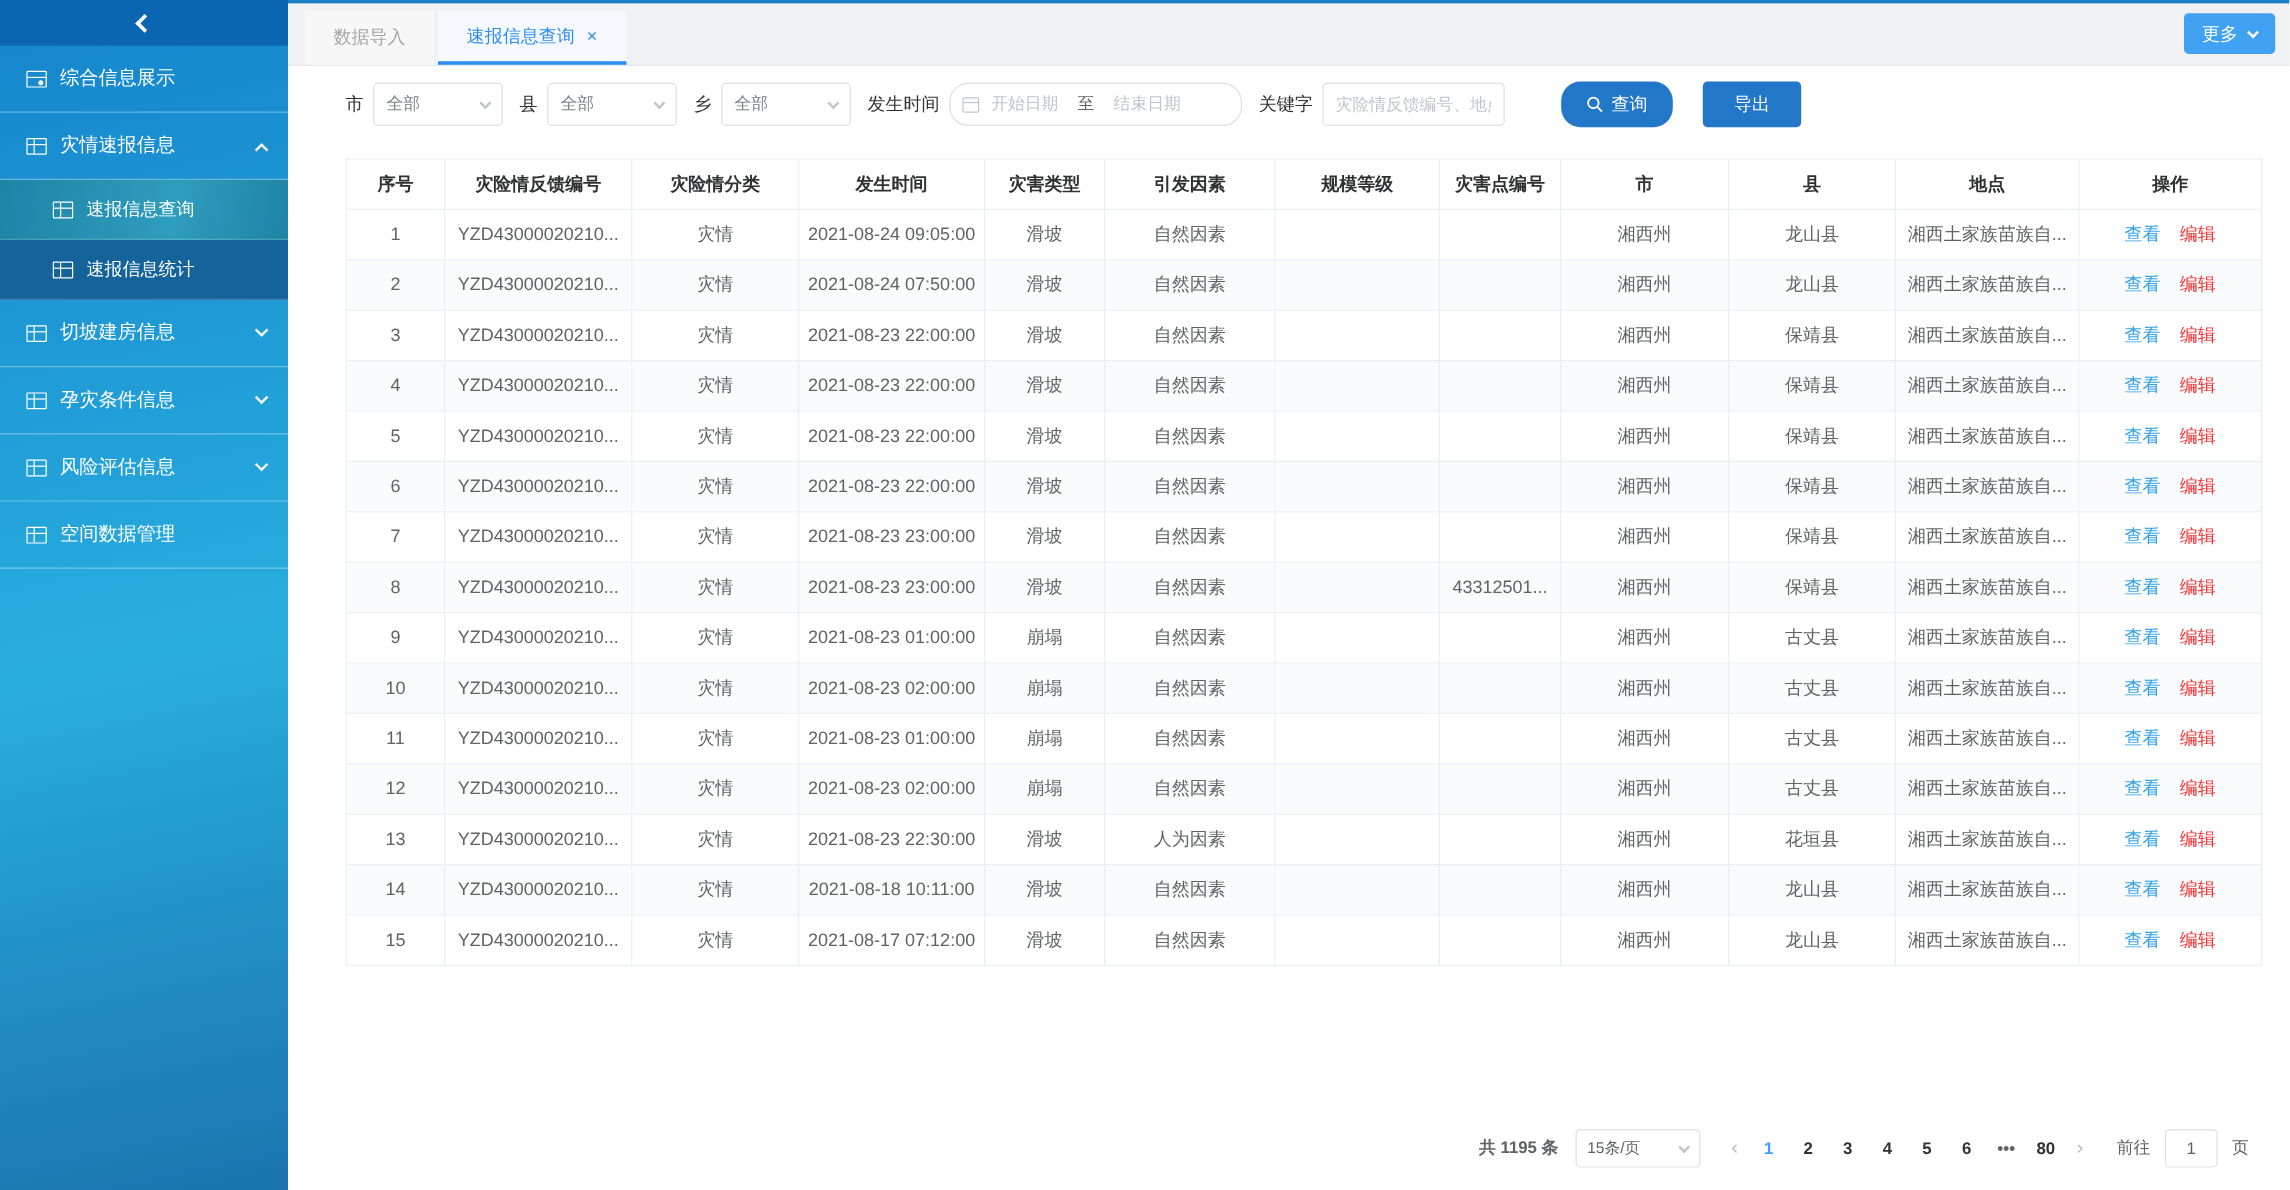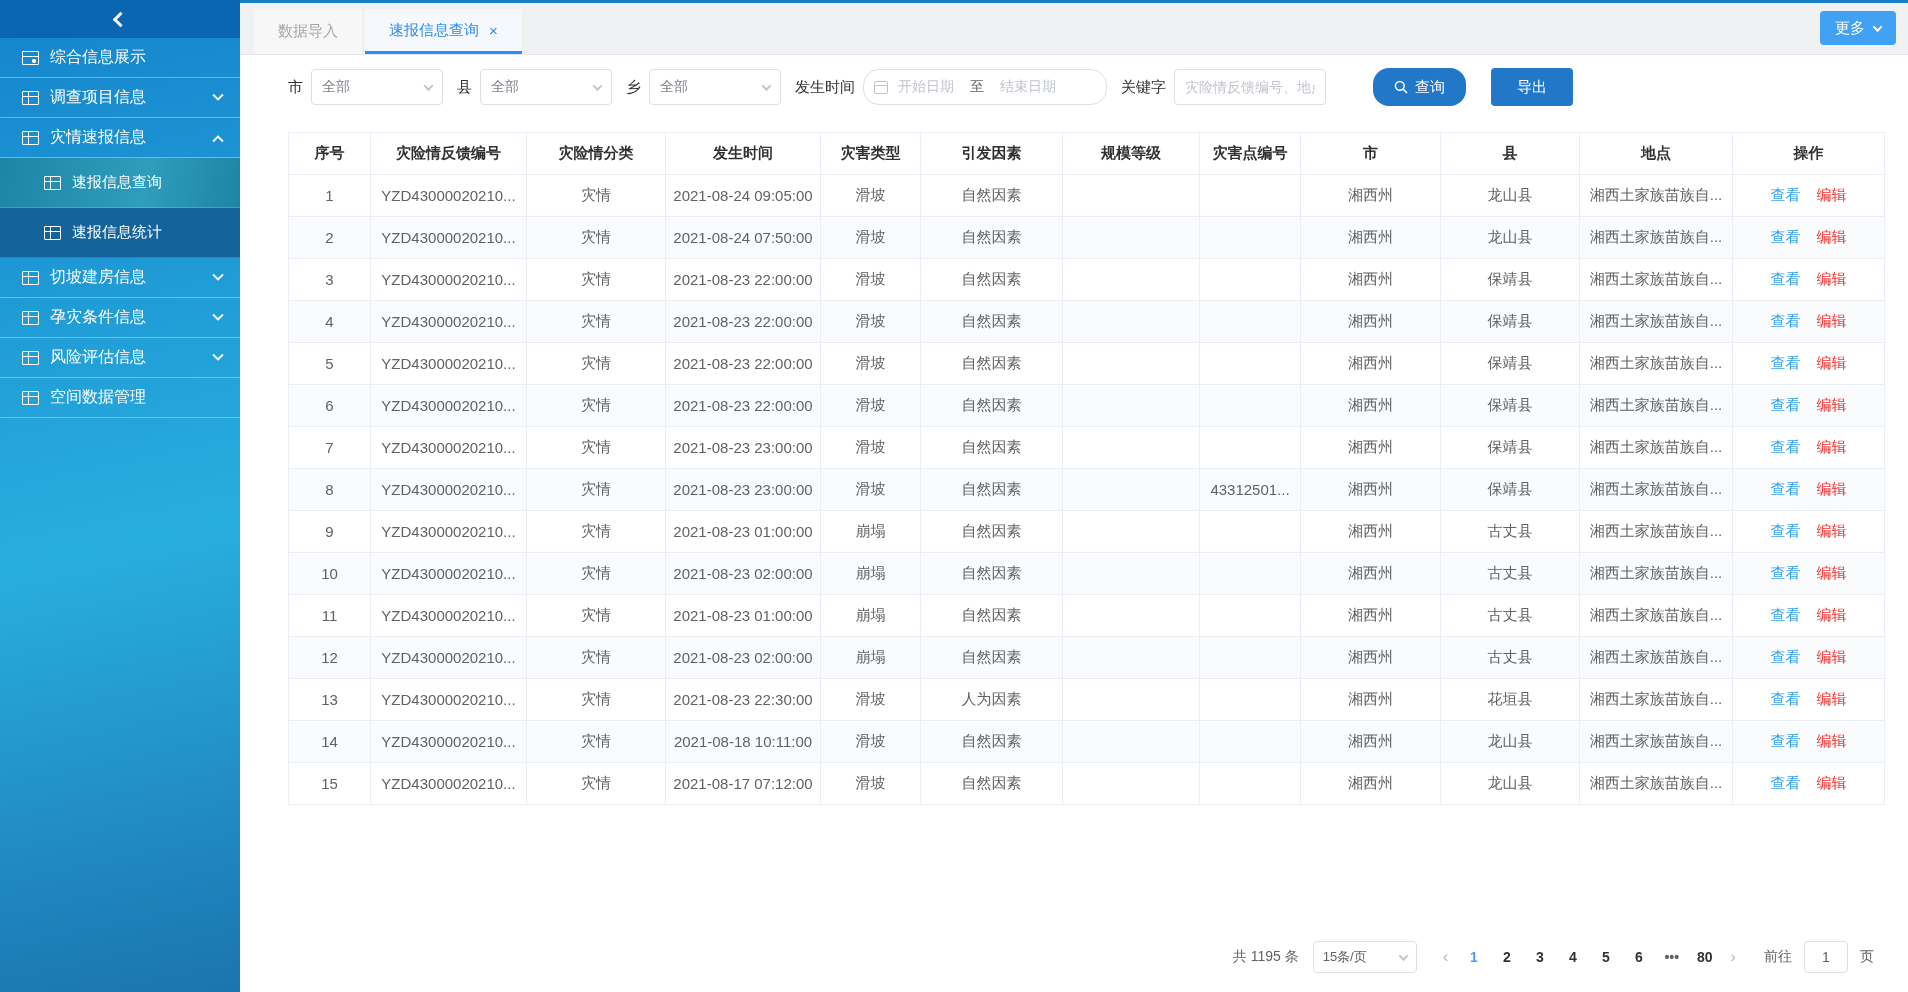--- a/index.html
+++ b/index.html
@@ -6,21 +6,21 @@
   html,body { width:1908px; height:992px; overflow:hidden; }
   body { font-family:"Liberation Sans","DejaVu Sans",sans-serif; background:#fff; }
   .app { display:flex; width:1908px; height:992px; }
 
   
   .sidebar { flex:0 0 240px; width:240px; height:100%;
     background:linear-gradient(168deg,#1584cc 0%,#28aede 55%,#1b74ae 100%);
     color:#fff; display:flex; flex-direction:column; }
   .sidebar-header { height:38px; background:#0a66b0; display:flex; align-items:center; justify-content:center; cursor:pointer; flex:0 0 38px; }
   .chev-left { width:11px; height:11px; border-left:3px solid #fff; border-bottom:3px solid #fff; transform:rotate(45deg); }
-  .menu-item { height:40px; display:flex; align-items:center; padding:0 18px 0 22px;
+  .menu-item { height:56px; display:flex; align-items:center; padding:0 18px 0 22px;
     font-size:16px; border-bottom:1px solid rgba(255,255,255,.35); cursor:pointer; }
   .menu-item.sub { height:50px; padding-left:44px; background:#15639b; border-bottom:1px solid rgba(255,255,255,.18); font-size:15px; }
   .menu-item.sub.active { background:linear-gradient(100deg,#1d84a6 0%,#2f9dbd 60%,#1d84a6 100%); }
   .mi-icon { width:17px; height:14px; border:1px solid #fff; border-radius:1px; margin-right:11px; flex:0 0 17px;
     background:
       linear-gradient(#fff,#fff) 5px 0/1px 100% no-repeat,
       linear-gradient(#fff,#fff) 0 4px/100% 1px no-repeat; }
   .mi-icon.dash { background:
       linear-gradient(#fff,#fff) 0 4px/100% 1px no-repeat,
       radial-gradient(circle at 11px 9px,#fff 1.8px,rgba(0,0,0,0) 2.4px); }
@@ -38,21 +38,21 @@
   .more-btn { position:absolute; right:12px; top:8px; height:34px; padding:0 15px; background:#41a1f2; color:#fff;
     border:none; border-radius:4px; display:flex; align-items:center; gap:9px; font-size:15px; cursor:pointer; }
   .more-btn .mchev { width:7px; height:7px; border-right:2px solid #fff; border-bottom:2px solid #fff; transform:rotate(45deg) translate(-1px,-1px); }
 
   .content { flex:1; display:flex; flex-direction:column; padding:0 24px 0 48px; min-height:0; }
 
   
   .filter-row { display:flex; align-items:center; margin-top:13px; font-size:15px; color:#303133; white-space:nowrap; }
   .f-label { margin:0 8px 0 14px; }
   .f-label:first-child { margin-left:14px; }
-  .select { width:132px; height:36px; border:1px solid #dcdfe6; border-radius:4px; background:#fff; display:flex;
+  .select { width:108px; height:36px; border:1px solid #dcdfe6; border-radius:4px; background:#fff; display:flex;
     align-items:center; justify-content:space-between; padding:0 10px; color:#7d828a; font-size:14px; cursor:pointer; }
   .sel-chev { width:7px; height:7px; border-right:2px solid #c0c4cc; border-bottom:2px solid #c0c4cc; transform:rotate(45deg) translate(-1px,-1px); }
   .date-box { width:244px; height:36px; border:1px solid #dcdfe6; border-radius:16px; background:#fff; display:flex;
     align-items:center; padding:0 10px; gap:10px; font-size:14px; cursor:pointer; }
   .cal-icon { width:14px; height:13px; border:1px solid #c0c4cc; border-radius:2px;
     background:linear-gradient(#c0c4cc,#c0c4cc) 0 3px/100% 1px no-repeat; flex:0 0 14px; }
   .ph { color:#c0c4cc; }
   .date-sep { color:#606266; margin:0 6px; }
   .kw-input { width:152px; height:36px; border:1px solid #dcdfe6; border-radius:4px; padding:0 10px; font-size:14px; color:#606266; outline:none; }
   .kw-input::placeholder { color:#c0c4cc; }
@@ -70,21 +70,21 @@
   td { color:#606266; background:#fff; }
   tr.stripe td { background:#fafbfc; }
   .op-view { color:#36a3e8; margin-right:16px; cursor:pointer; }
   .op-edit { color:#f23030; cursor:pointer; }
 
   .spacer { flex:1; }
 
   
   .pagination { height:62px; flex:0 0 62px; display:flex; align-items:center; justify-content:flex-end; gap:6px;
     font-size:14px; color:#606266; padding:0 10px 8px 0; }
-  .pg-total { margin-right:8px; }
+  .pg-total { margin-right:8px;font-weight:bold; }
   .size-select { width:104px; height:32px; border:1px solid #dcdfe6; border-radius:4px; display:flex; align-items:center;
     justify-content:space-between; padding:0 9px; color:#606266; font-size:13px; cursor:pointer; margin-right:14px; background:#fff; }
   .pg-arrow { color:#b4bccc; font-size:17px; padding:0 6px; cursor:pointer; background:none; border:none; }
   .page { min-width:27px; text-align:center; font-weight:bold; color:#303133; font-size:14px; cursor:pointer; }
   .page.active { color:#409eff; }
   .page.ellipsis { color:#606266; }
   .goto-label { margin-left:16px; }
   .goto-input { width:44px; height:32px; border:1px solid #dcdfe6; border-radius:4px; text-align:center;
     color:#606266; font-size:14px; outline:none; margin:0 6px; }
 </style>
@@ -95,25 +95,20 @@
 
   <aside class="sidebar">
     <div class="sidebar-header">
       <span class="chev-left"></span>
     </div>
     <nav id="menu">
         <div class="menu-item">
       <span class="mi-icon dash"></span>
       <span class="mi-label">综合信息展示</span>
 
-    </div>
-        <div class="menu-item">
-      <span class="mi-icon"></span>
-      <span class="mi-label">调查项目信息</span>
-      <span class="mi-chevron down"></span>
     </div>
         <div class="menu-item">
       <span class="mi-icon"></span>
       <span class="mi-label">灾情速报信息</span>
       <span class="mi-chevron up"></span>
     </div>
         <div class="menu-item sub active">
       <span class="mi-icon"></span>
       <span class="mi-label">速报信息查询</span>
 

